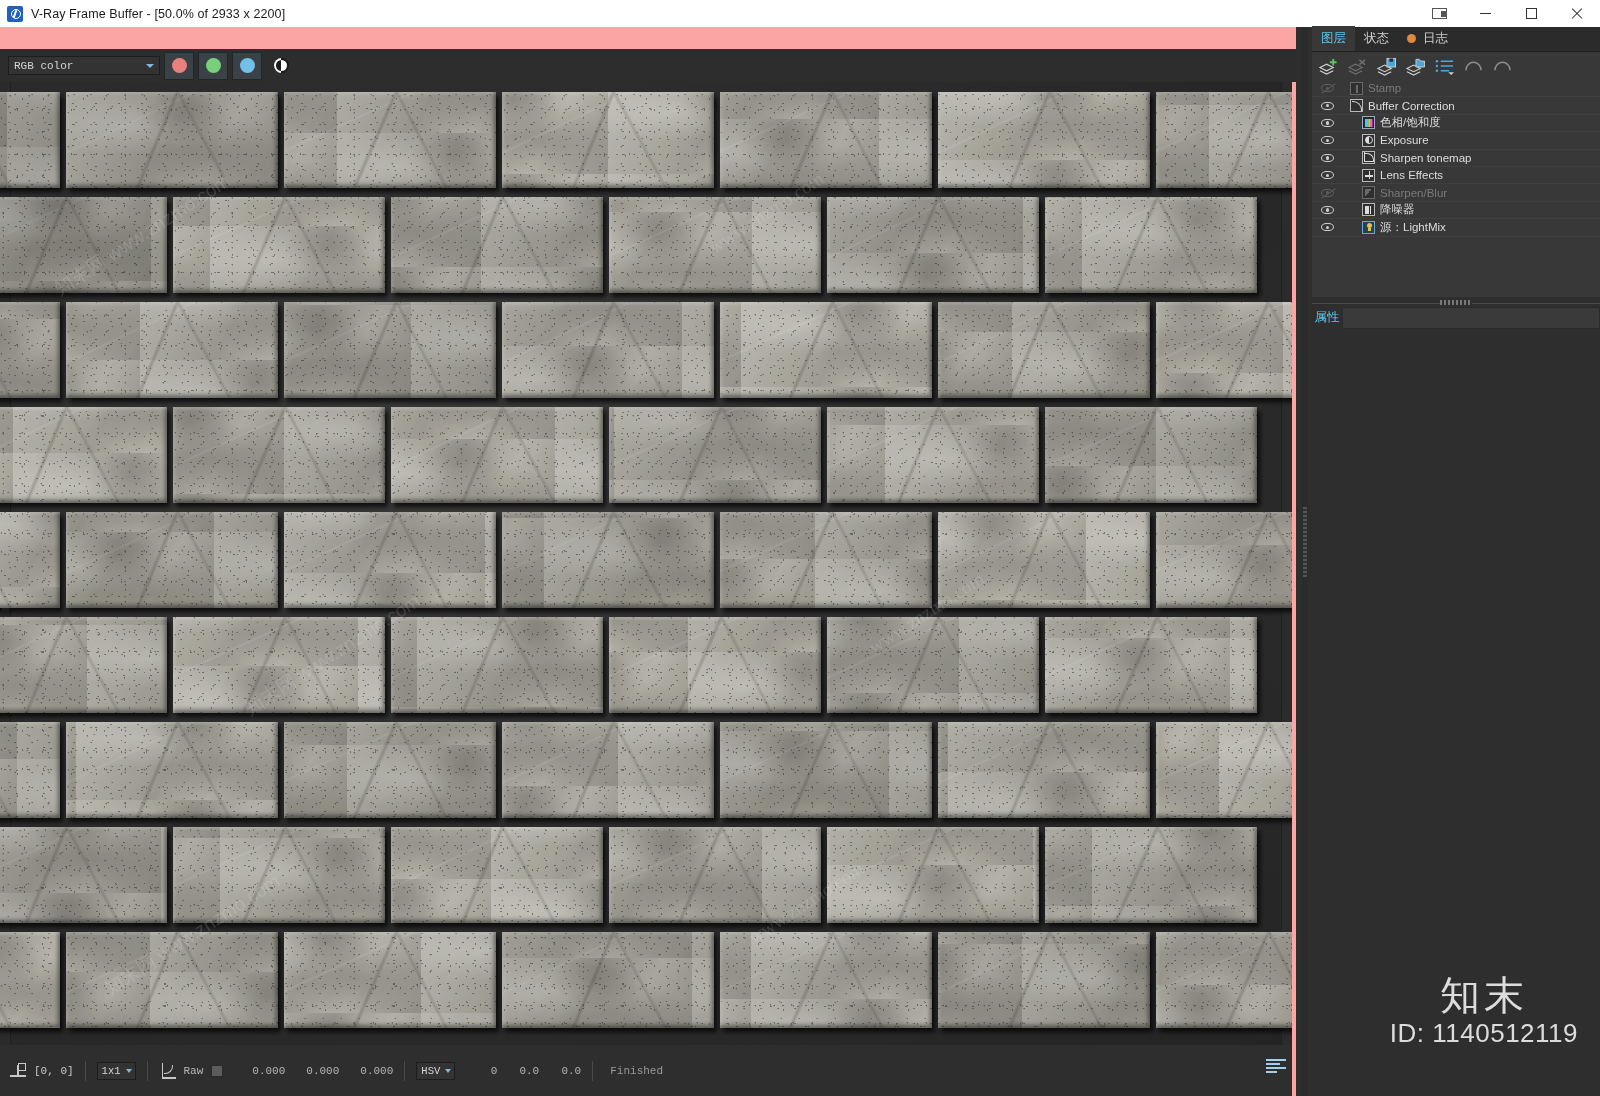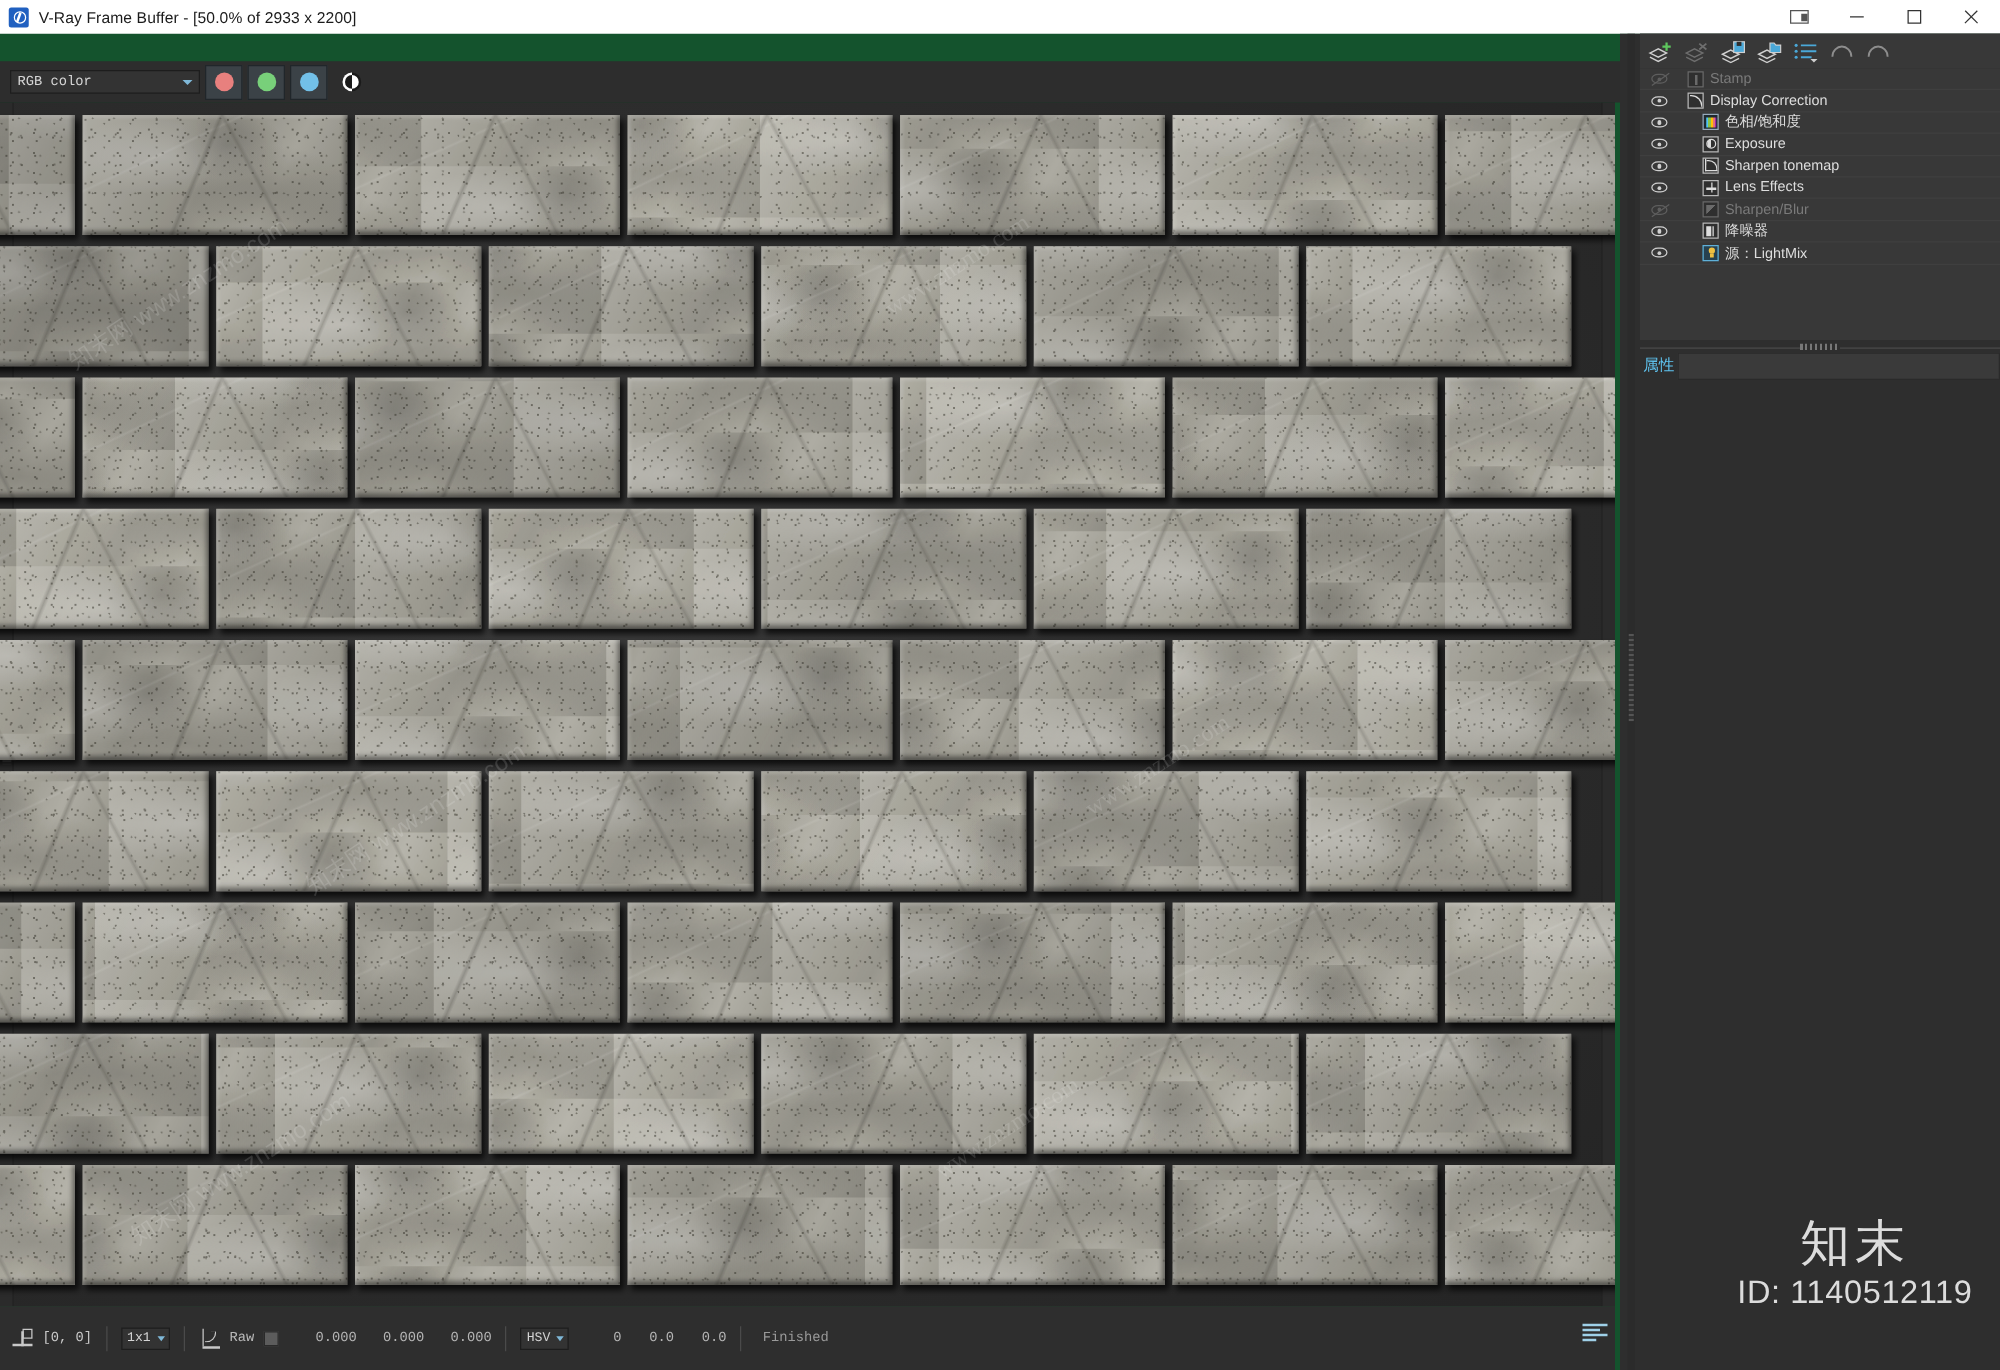--- a/index.html
+++ b/index.html
@@ -6,21 +6,21 @@
   html, body {
     width: 1600px; height: 1096px;
     overflow: hidden;
     background: #2b2b2b;
     font-family: "Liberation Sans", sans-serif;
     -webkit-font-smoothing: antialiased;
   }
   #app {
     position: relative;
     width: 1600px; height: 1096px;
-    background: #14532d;
+    background: #fca5a5;
   }
 
   
   .titlebar {
     position: absolute; top:0; left:0; width:1600px; height:27px;
     background: #ffffff;
     display: flex; align-items: center;
   }
   .tb-logo {
     width: 16px; height: 16px; margin-left: 7px; margin-right: 8px;
@@ -880,20 +880,32 @@
         <i></i>
     </span>
   </div>
 
   <div class="rightpanel">
     <div class="rp-splitter">
         <div class="g"></div>
       </div>
     <div class="rp-inner">
 
+      <div class="tabs">
+        <div class="tab active">
+          <span>图层</span>
+        </div>
+        <div class="tab">
+          <span>状态</span>
+        </div>
+        <div class="tab">
+          <span class="rec-dot"></span>
+          <span>日志</span>
+        </div>
+      </div>
 
       <div class="lay-toolbar">
         <div class="lt-btn">
           <svg width="21" height="19" viewBox="0 0 22 20">
             <path d="M2 11l7-3.5 7 3.5-7 3.5z" fill="none" stroke="#cfcfcf" stroke-width="1.2"></path>
             <path d="M2 14.5l7 3.5 7-3.5" fill="none" stroke="#cfcfcf" stroke-width="1.2"></path>
             <path d="M16 2v7M12.5 5.5h7" stroke="#5ec75e" stroke-width="1.9"></path>
           </svg>
         </div>
         <div class="lt-btn">
@@ -951,21 +963,21 @@
           <span class="lr-ico ico-stamp"></span>
           <span class="lr-label">Stamp</span>
         </div>
 
         <div class="layerrow">
           <span class="lr-eye">
               <span class="eye"></span>
             </span>
           <span class="lr-indent"></span>
           <span class="lr-ico ico-dc"></span>
-          <span class="lr-label">Display Correction</span>
+          <span class="lr-label">Buffer Correction</span>
         </div>
 
         <div class="layerrow">
           <span class="lr-eye">
               <span class="eye"></span>
             </span>
           <span class="lr-indent" style="width:24px"></span>
           <span class="lr-ico ico-hsl"></span>
           <span class="lr-label">色相/饱和度</span>
         </div>

